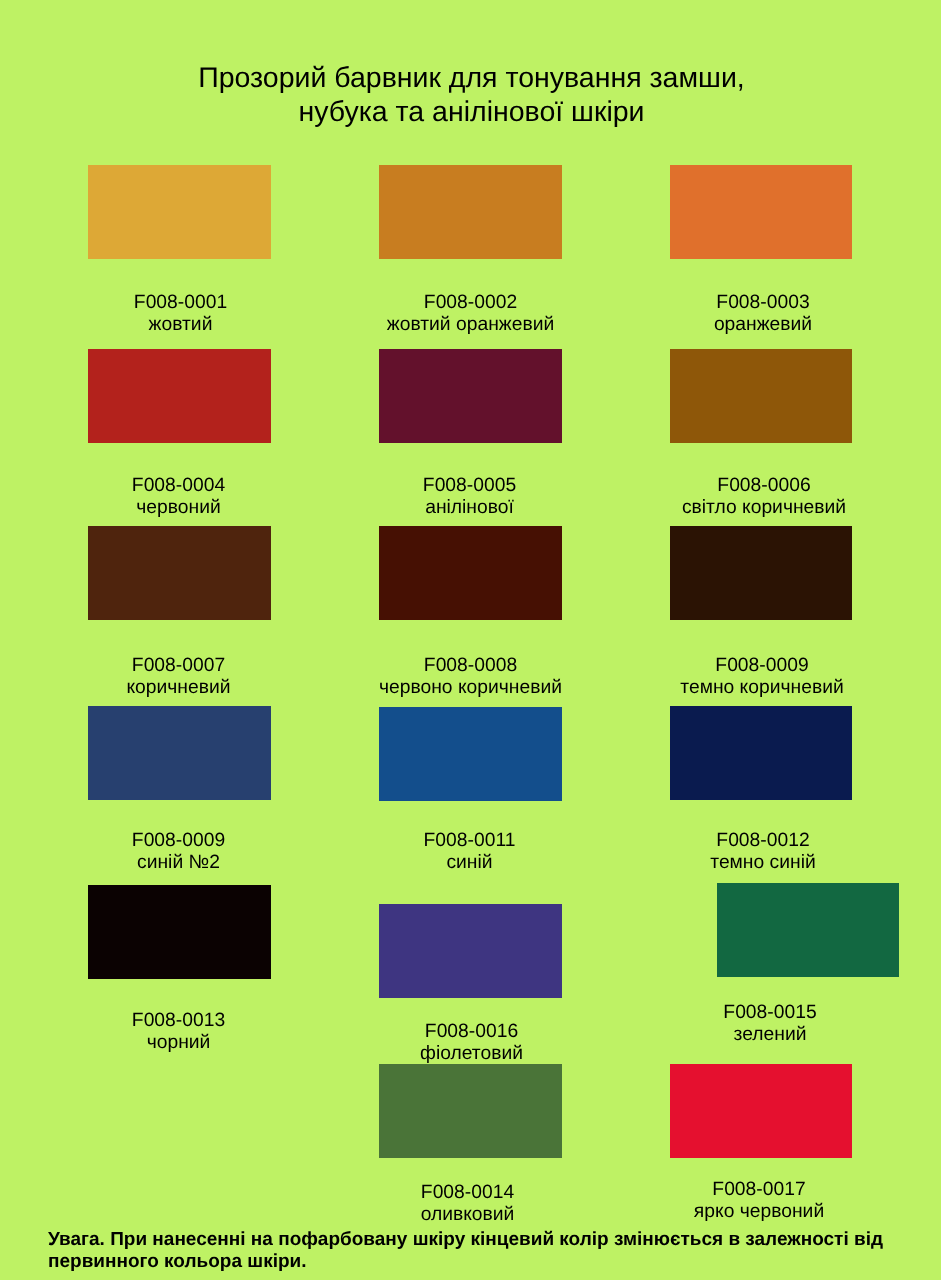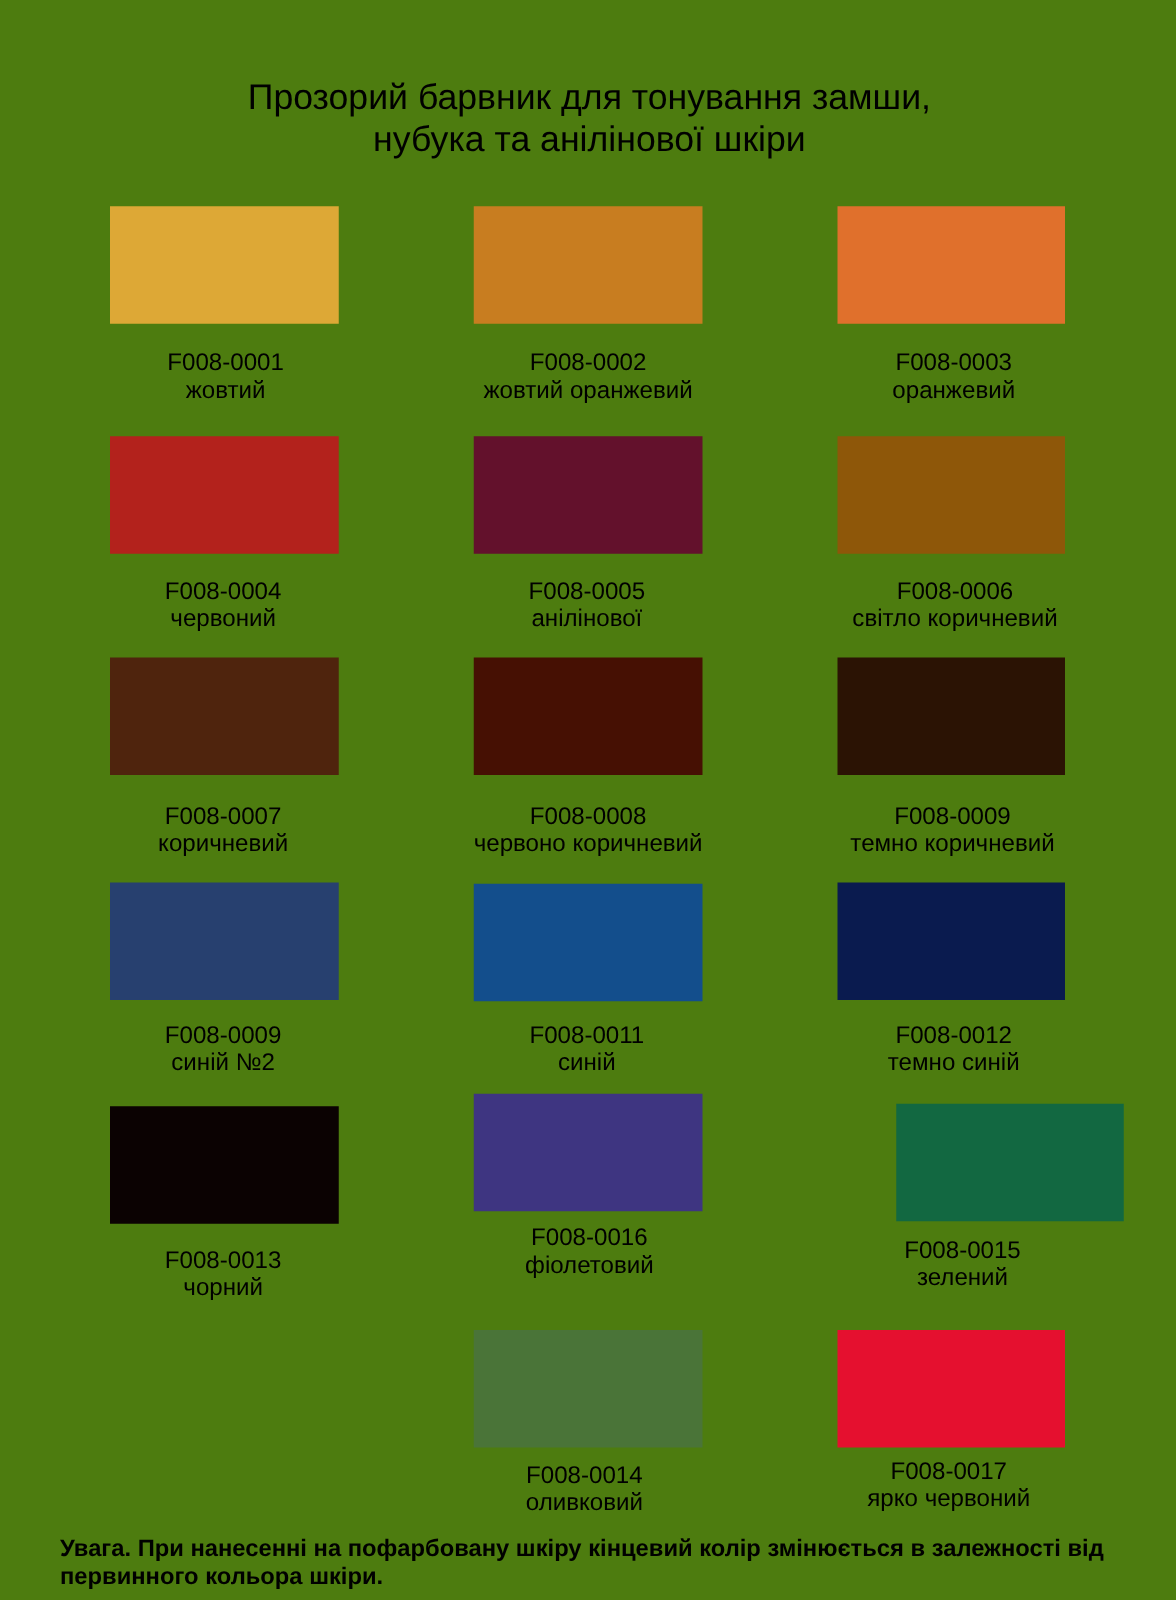--- a/index.html
+++ b/index.html
@@ -1,26 +1,26 @@
 <!DOCTYPE html>
 <html><head>
 <meta charset="utf-8">
 <style>
   html,body{margin:0;padding:0;background:#ffffff;}
   body{width:941px;height:1280px;overflow:hidden;
        font-family:"Liberation Sans",sans-serif;color:#000000;
        -webkit-font-smoothing:antialiased;text-rendering:geometricPrecision;}
-  .page{position:relative;width:941px;height:1280px;background:#4d7c0f;}
+  .page{position:relative;width:941px;height:1280px;background:#bef264;}
 
   .title{position:absolute;left:1px;width:941px;text-align:center;transform:translateZ(0);
          font-size:28.5px;line-height:33.9px;color:#000000;}
 
   .swatch-cell{position:absolute;}
   .swatch{display:block;}
-  .swatch-labels{position:absolute;text-align:center;transform:translateZ(0);}
+  .swatch-labels{position:absolute;text-align:center;transform:translateZ(0);margin-top:12px;}
   .code,.name{font-size:19.3px;line-height:21.6px;color:#000000;white-space:nowrap;}
 
   .note{position:absolute;transform:translateZ(0);font-weight:bold;font-size:19px;line-height:22px;color:#000000;}
 </style>
 </head>
 <body>
 
 <div class="page">
 
   <div class="title" style="top:62px;">
@@ -113,21 +113,21 @@
       <div class="name">темно синій</div>
     </div>
   </div>
       <div class="swatch-cell" style="left: 88px; top: 885px; width: 183px;">
     <div class="swatch" style="background: rgb(11, 2, 2); width: 183px; height: 94px;"></div>
     <div class="swatch-labels" style="left: -41px; width: 263px; top: 113px;">
       <div class="code">F008-0013</div>
       <div class="name">чорний</div>
     </div>
   </div>
-      <div class="swatch-cell" style="left: 379px; top: 875px; width: 183px;">
+      <div class="swatch-cell" style="left: 379px; top: 904px; width: 183px;">
     <div class="swatch" style="background: rgb(62, 53, 129); width: 183px; height: 94px;"></div>
     <div class="swatch-labels" style="left: -39px; width: 263px; top: 105px;">
       <div class="code">F008-0016</div>
       <div class="name">фіолетовий</div>
     </div>
   </div>
       <div class="swatch-cell" style="left: 670px; top: 883px; width: 182px; padding-left: 47px;">
     <div class="swatch" style="background: rgb(18, 104, 65); width: 182px; height: 94px;"></div>
     <div class="swatch-labels" style="left: -31px; width: 262px; top: 107px;">
       <div class="code">F008-0015</div>

